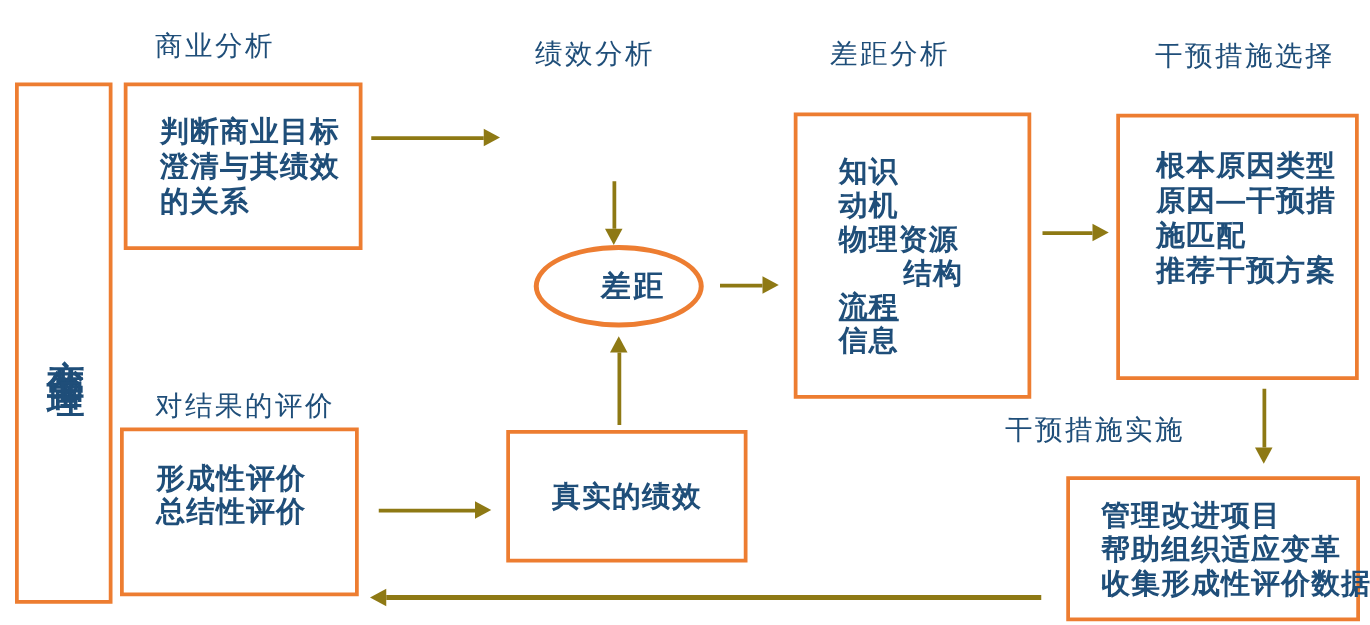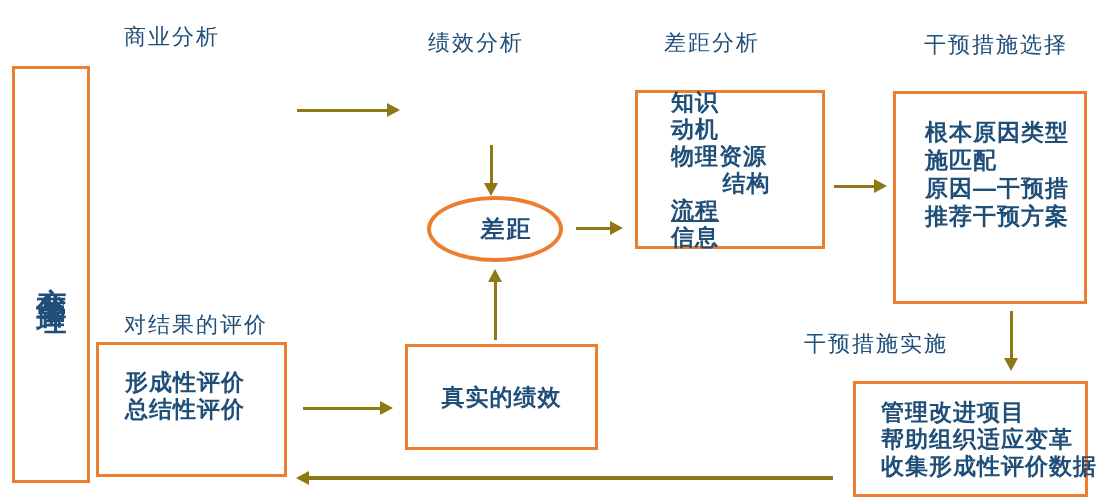--- a/index.html
+++ b/index.html
@@ -58,39 +58,44 @@
   <div class="stage-label" style="left:428px;top:28px;">绩效分析</div>
   <div class="stage-label" style="left:664px;top:28px;">差距分析</div>
   <div class="stage-label" style="left:924px;top:30px;">干预措施选择</div>
   <div class="stage-label" style="left:124px;top:310px;">对结果的评价</div>
   <div class="stage-label" style="left:804px;top:329px;">干预措施实施</div>
 
   <div class="node vertical-box" style="left:12px;top:66px;width:78px;height:417px;">
     <div class="vt">变革管理</div>
   </div>
 
+  <div class="node pad-left" style="left:99px;top:66px;width:191px;height:134px;">
+    <div class="tl">判断商业目标</div>
+    <div class="tl">澄清与其绩效</div>
+    <div class="tl">的关系</div>
+  </div>
 
 
   <div class="ellipse" style="left:427px;top:196px;width:136px;height:66px;">
     <div class="tl">差距</div>
   </div>
 
-  <div class="node pad-left" style="left:635px;top:90px;width:190px;height:159px;">
+  <div class="node pad-left" style="left:635px;top:90px;width:190px;height:229px;">
     <div class="tl" style="padding-left:33px;line-height:27px;">知识</div>
     <div class="tl" style="padding-left:33px;line-height:27px;">动机</div>
     <div class="tl" style="padding-left:33px;line-height:27px;">物理资源</div>
     <div class="tl" style="padding-left:33px;line-height:27px;text-align:center;">结构</div>
     <div class="tl" style="padding-left:33px;line-height:27px;text-decoration:underline;">流程</div>
     <div class="tl" style="padding-left:33px;line-height:27px;">信息</div>
   </div>
 
   <div class="node pad-left" style="left:893px;top:91px;width:194px;height:213px;justify-content:flex-start;padding-top:24px;">
     <div class="tl" style="padding-left:29px;">根本原因类型</div>
+    <div class="tl" style="padding-left:29px;">原因—干预措</div>
     <div class="tl" style="padding-left:29px;">施匹配</div>
-    <div class="tl" style="padding-left:29px;">原因—干预措</div>
     <div class="tl" style="padding-left:29px;">推荐干预方案</div>
   </div>
 
   <div class="node pad-left" style="left:96px;top:342px;width:191px;height:135px;justify-content:flex-start;padding-top:24px;">
     <div class="tl" style="line-height:27px;">形成性评价</div>
     <div class="tl" style="line-height:27px;">总结性评价</div>
   </div>
 
   <div class="node center-text" style="left:405px;top:344px;width:193px;height:106px;">
     <div class="tl">真实的绩效</div>

